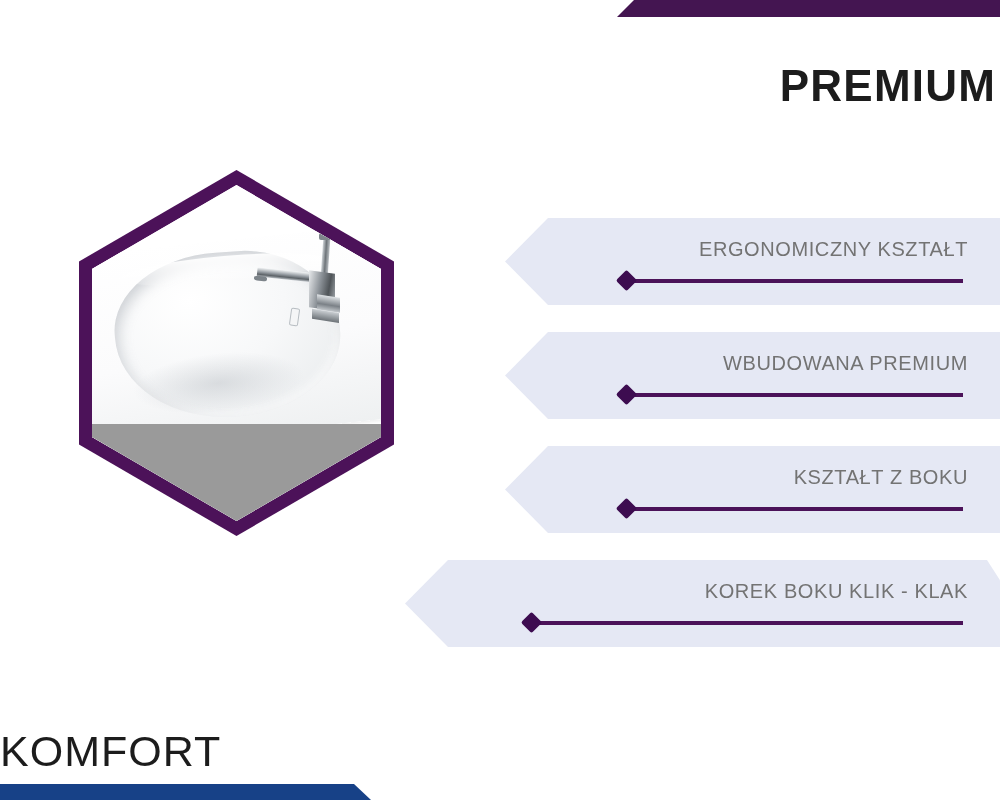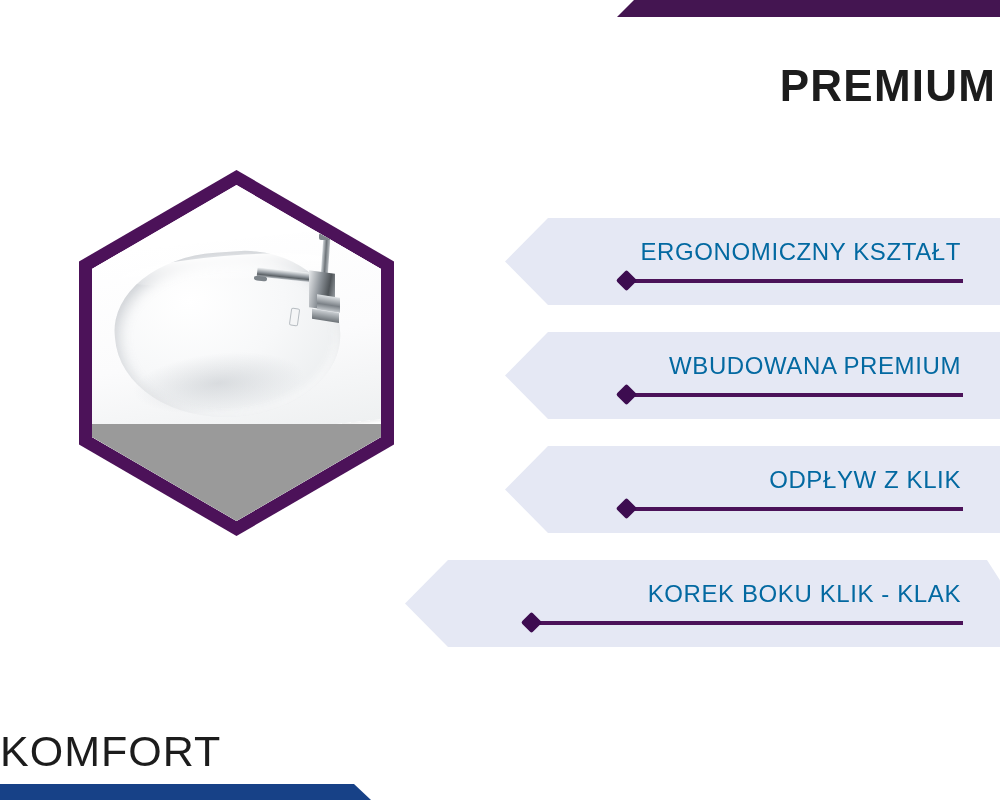--- a/index.html
+++ b/index.html
@@ -180,24 +180,24 @@
     width:500px;
     clip-path:polygon(43px 0, 100% 0, 100% 100%, 43px 100%, 0 50%);
   }
   .feature-row.wide .feature-shape {
     left:405px;
     width:600px;
     clip-path:polygon(43px 0, 582px 0, 600px 28px, 600px 100%, 43px 100%, 0 50%);
   }
   .feature-label {
     position:absolute;
-    right:39px; top:20px;
-    font-size:24px;
+    right:32px; top:20px;
+    font-size:20px;
     letter-spacing:.6px;
-    color:#0369a1;
+    color:#737373;
     white-space:nowrap;
   }
   .feature-rule {
     position:absolute;
     top:61px;
     right:37px;
     height:4px;
     background:#4b1259;
   }
   .feature-row.narrow .feature-rule { left:626px; }
@@ -270,21 +270,21 @@
 
   <div class="feature-row narrow">
     <div class="feature-shape"></div>
     <div class="feature-label">WBUDOWANA PREMIUM</div>
     <div class="feature-rule"></div>
     <div class="feature-dot"></div>
   </div>
 
   <div class="feature-row narrow">
     <div class="feature-shape"></div>
-    <div class="feature-label">ODPŁYW Z KLIK</div>
+    <div class="feature-label">KSZTAŁT Z BOKU</div>
     <div class="feature-rule"></div>
     <div class="feature-dot"></div>
   </div>
 
   <div class="feature-row wide">
     <div class="feature-shape"></div>
     <div class="feature-label">KOREK BOKU KLIK - KLAK</div>
     <div class="feature-rule"></div>
     <div class="feature-dot"></div>
   </div>

